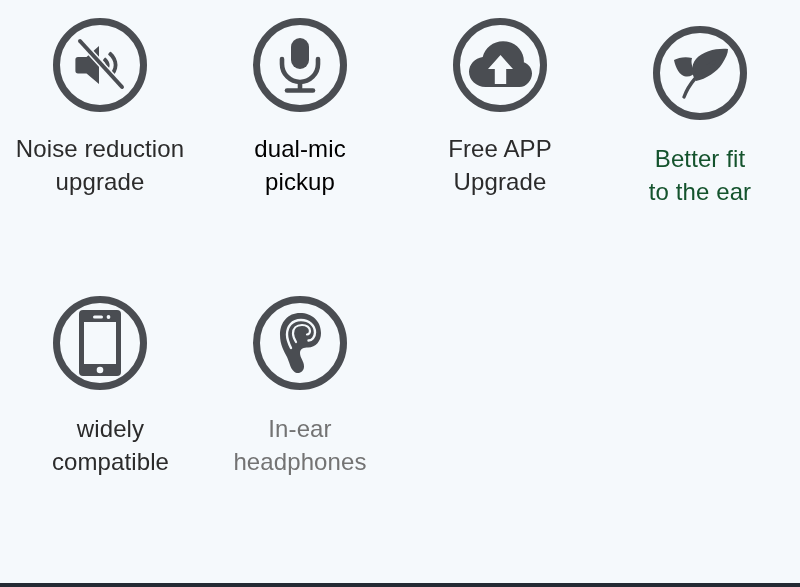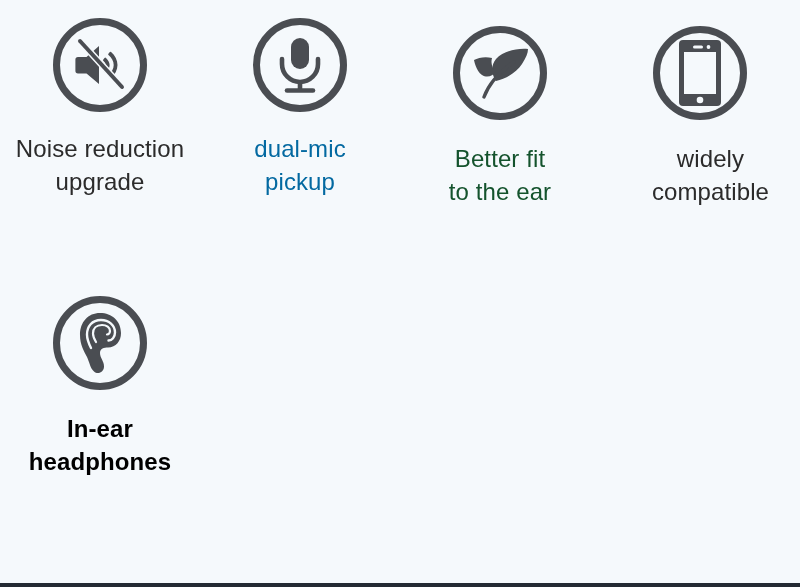--- a/index.html
+++ b/index.html
@@ -112,24 +112,36 @@
     <div class="icon-badge" style="border-color: rgb(74, 77, 82);">
       <span>
         <svg width="56" height="60" viewBox="0 0 56 60">
           <rect x="19" y="3" width="18" height="31" rx="9" fill="#4a4d52"></rect>
           <path d="M10 24 v5 c0 9.9 8.1 18 18 18 s18 -8.1 18 -18 v-5" fill="none" stroke="#4a4d52" stroke-width="4.6" stroke-linecap="round"></path>
           <line x1="28" y1="45" x2="28" y2="54" stroke="#4a4d52" stroke-width="4.6"></line>
           <line x1="15" y1="55.5" x2="41" y2="55.5" stroke="#4a4d52" stroke-width="4.6" stroke-linecap="round"></line>
         </svg>
       </span>
     </div>
-    <div class="feature-label" style="color: #0369a1;">dual-mic
+    <div class="feature-label" style="color: #000000;">dual-mic
 pickup</div>
   </div>
 
+  <div class="feature-cell row1">
+    <div class="icon-badge" style="border-color: rgb(74, 77, 82);">
+      <span>
+        <svg width="64" height="52" viewBox="0 0 64 52">
+          <path d="M17.5 48 C8.4 48 1 41.2 1 32.8 C1 25.3 6.9 19.0 14.7 17.9 C16.9 8.9 25.2 2.2 35.1 2.2 C46.6 2.2 55.9 11.1 55.9 22.1 c0 0.4 0 0.8 -0.1 1.2 C60.6 25.0 64 29.3 64 34.4 C64 41.0 58.4 48 51.5 48 Z" fill="#4a4d52"></path>
+          <path d="M32.5 16 L45 30 H38.2 V45 H26.8 V30 H20 Z" fill="#f5f9fc"></path>
+        </svg>
+      </span>
+    </div>
+    <div class="feature-label" style="color: rgb(43, 43, 43);">Free APP
+Upgrade</div>
+  </div>
 
   <div class="feature-cell row2">
     <div class="icon-badge" style="border-color: rgb(74, 77, 82);">
       <span>
         <svg width="60" height="56" viewBox="0 0 60 56">
           <path d="M58 4 C47 3 33 6 26 14 C20.5 20.3 21.5 30 26 36 C36 34 47 27 52 19 C56 12.7 58 8 58 4 Z" fill="#4a4d52"></path>
           <path d="M4 15 C4 15 6 26 12 30 C17 33.4 23 31 25.5 27 C21.8 22.3 20.8 17.3 22 13 C15.5 11.3 8.5 12.5 4 15 Z" fill="#4a4d52"></path>
           <path d="M14 52 C18 41 28 28 44 17" fill="none" stroke="#4a4d52" stroke-width="3.4" stroke-linecap="round"></path>
         </svg>
       </span>
@@ -157,19 +169,19 @@
   <div class="feature-cell row2">
     <div class="icon-badge" style="border-color: rgb(74, 77, 82);">
       <span>
         <svg width="46" height="62" viewBox="0 0 46 62">
           <path d="M23 1 C11 1 3 10 3 23 C3 33 7 39 10 45 C12.5 50 13 56 17 59.5 C21 63 27 60 27 54.5 C27 49 23 46 23 41 C23 36.5 27 35.5 31 35.5 C39 35.5 44 29 44 21 C44 9 35 1 23 1 Z" fill="#4a4d52"></path>
           <path d="M31.5 28.5 C35 28.5 38 25 38 20.5 C38 13.5 32 8 24 8 C15 8 10 14.5 10 22.5 C10 28 12 32 14 36" fill="none" stroke="#f5f9fc" stroke-width="2.4" stroke-linecap="round"></path>
           <path d="M30 22.5 C32 22.5 33 20.5 33 19 C33 15.5 29.5 13 25 13 C19.5 13 16 16.5 16 21.5 C16 25 17.5 27.5 19 30" fill="none" stroke="#f5f9fc" stroke-width="2.2" stroke-linecap="round"></path>
         </svg>
       </span>
     </div>
-    <div class="feature-label" style="color: #000000; font-weight: bold;">In-ear
+    <div class="feature-label" style="color: #737373;">In-ear
 headphones</div>
   </div>
 
 </div>
 
 <div id="bottom-strip" style="background: rgb(36, 42, 51);"></div>
 
 </body></html>

